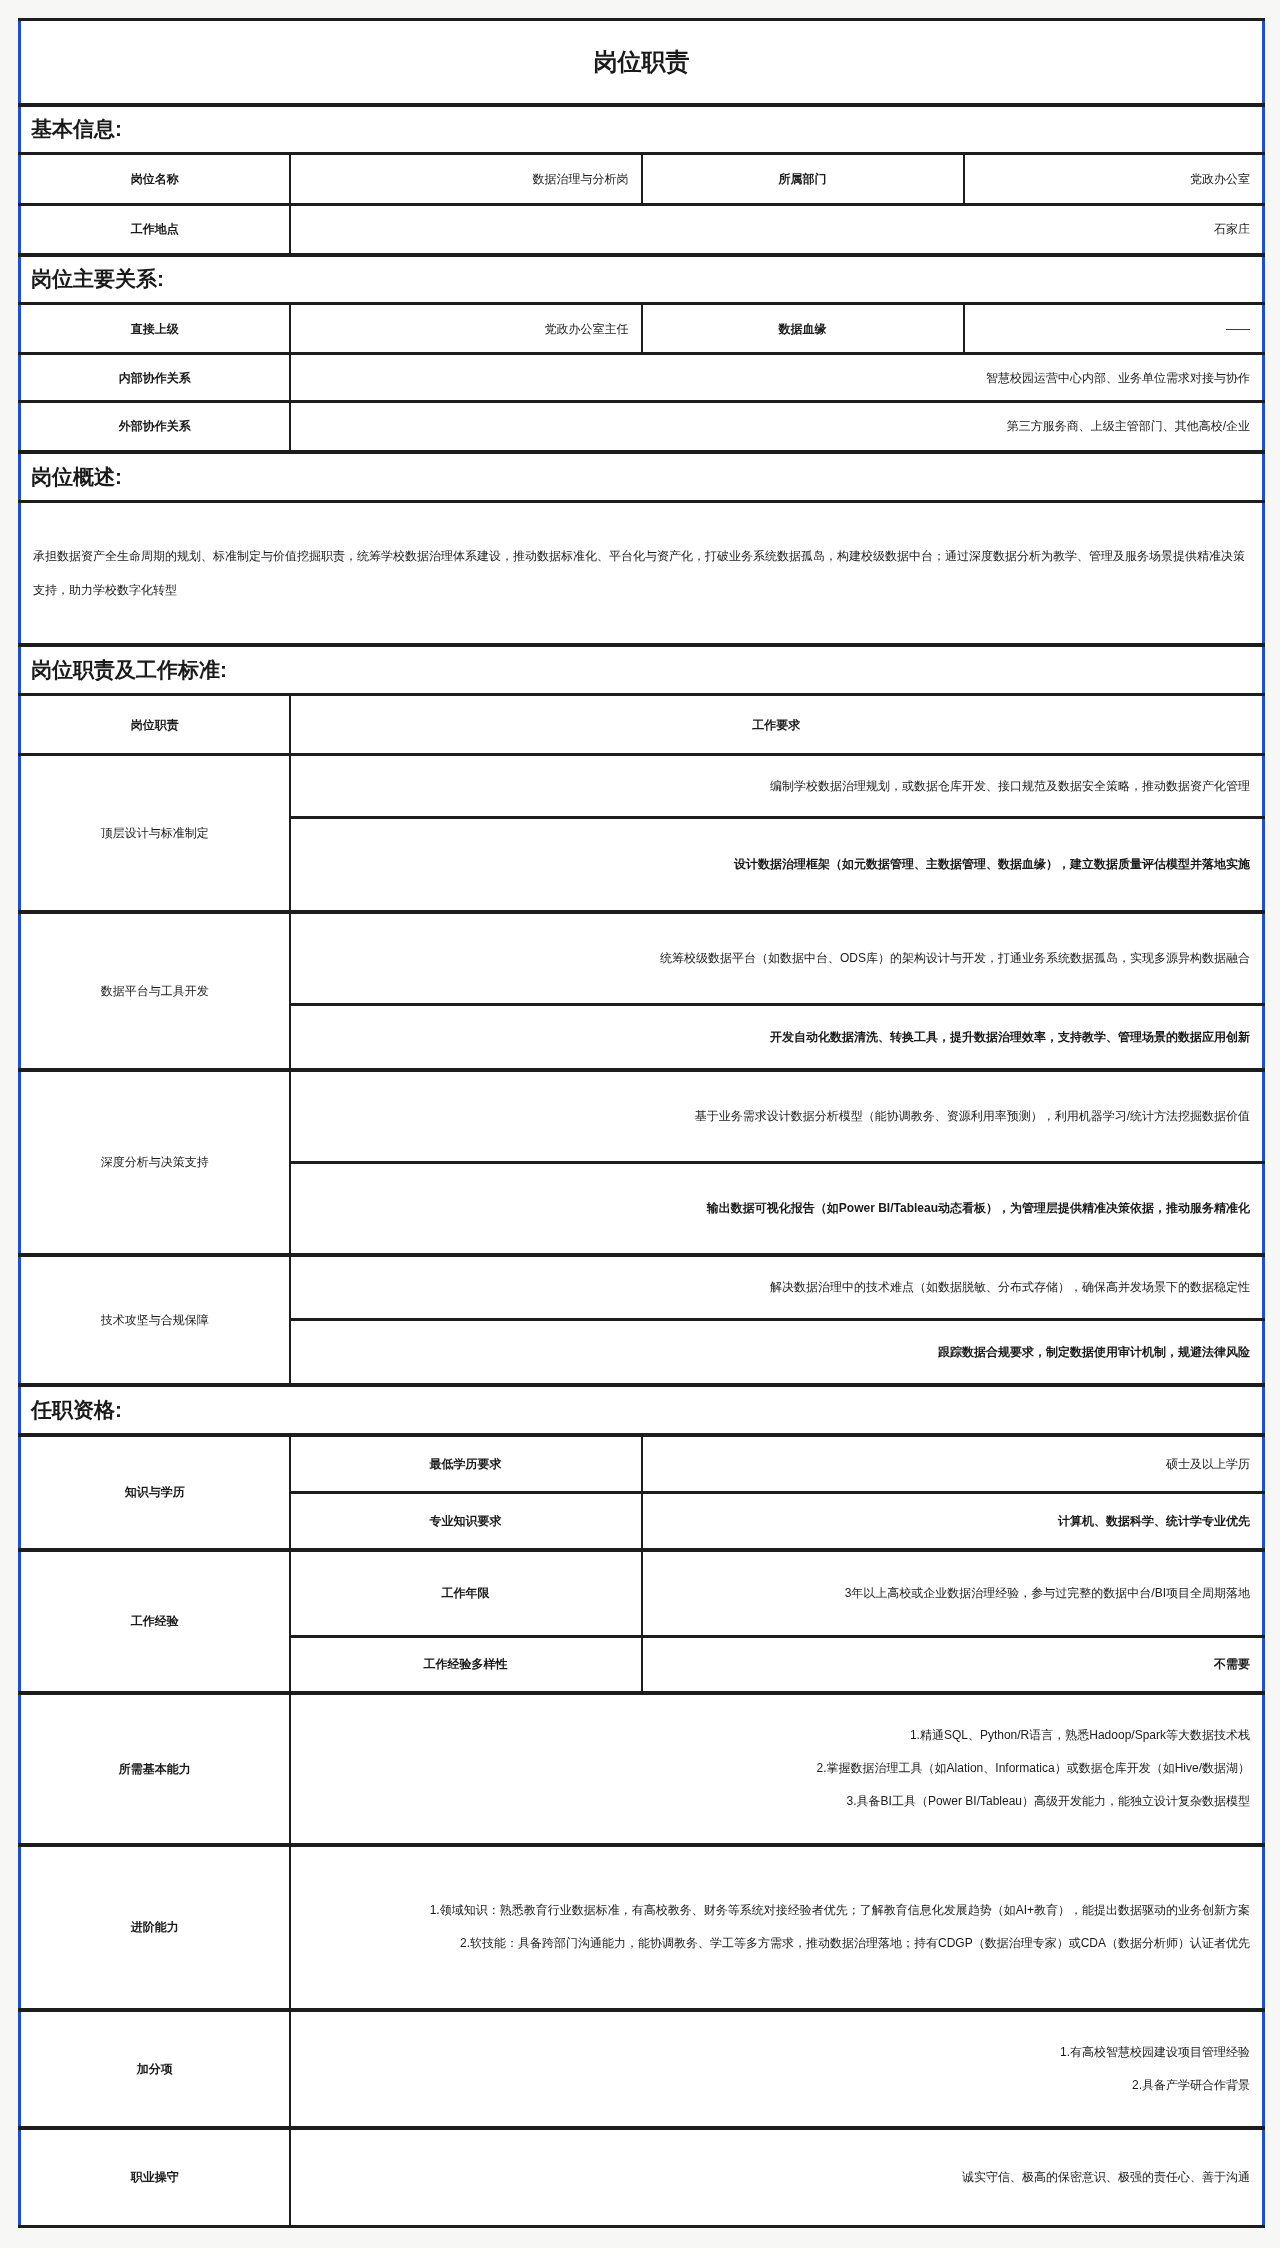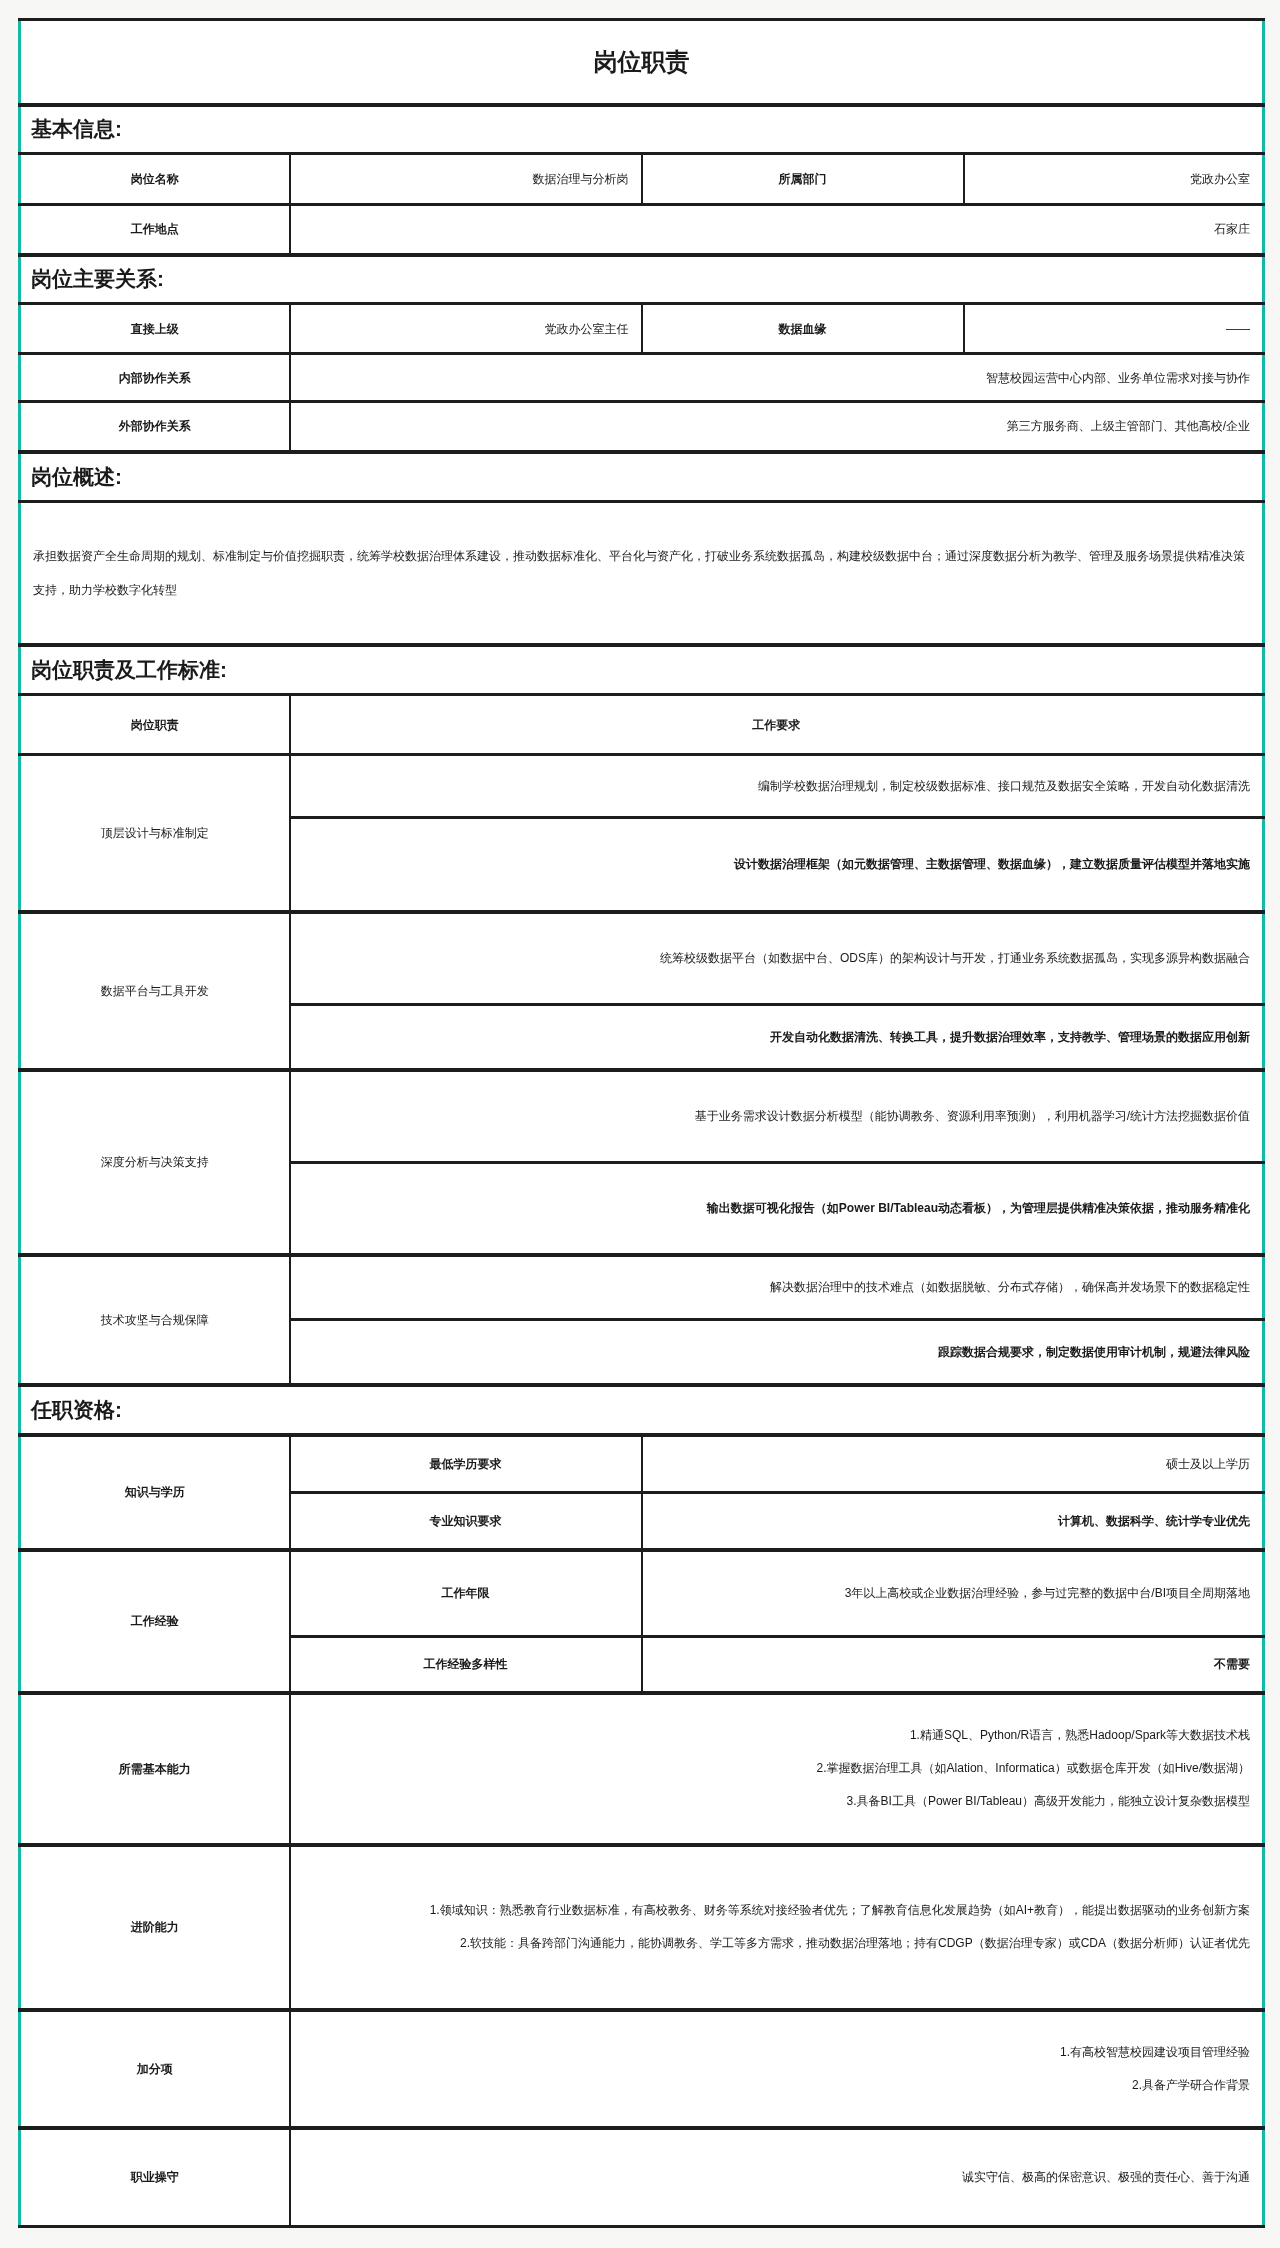--- a/index.html
+++ b/index.html
@@ -15,21 +15,21 @@
   .page {
     box-sizing: border-box;
     width: 1280px;
     padding: 18px;
   }
   table.jd {
     width: 1244px;
     table-layout: fixed;
     border-collapse: collapse;
     background: #ffffff;
-    border: 3px solid #14b8a6;
+    border: 3px solid #1d4ed8;
   }
   td {
     box-sizing: border-box;
     border: 2px solid #1d1d1d;
     border-top-width: 3px;
     border-bottom-width: 3px;
     font-size: 12px;
     line-height: 30px;
     padding: 6px 12px;
     vertical-align: middle;
@@ -131,21 +131,21 @@
       <tr class="sect" style="height:50px">
         <td colspan="4" class="sec">岗位职责及工作标准:</td>
       </tr>
       <tr style="height:60px">
         <td class="hdr">岗位职责</td>
         <td colspan="3" class="hdr">工作要求</td>
       </tr>
 
       <tr style="height:63px">
         <td rowspan="2" class="duty">顶层设计与标准制定</td>
-        <td colspan="3" class="val">编制学校数据治理规划，制定校级数据标准、接口规范及数据安全策略，开发自动化数据清洗</td>
+        <td colspan="3" class="val">编制学校数据治理规划，或数据仓库开发、接口规范及数据安全策略，推动数据资产化管理</td>
       </tr>
       <tr class="sub" style="height:94px">
         <td colspan="3" class="val">设计数据治理框架（如元数据管理、主数据管理、数据血缘），建立数据质量评估模型并落地实施</td>
       </tr>
 
       <tr class="sect" style="height:93px">
         <td rowspan="2" class="duty">数据平台与工具开发</td>
         <td colspan="3" class="val">统筹校级数据平台（如数据中台、ODS库）的架构设计与开发，打通业务系统数据孤岛，实现多源异构数据融合</td>
       </tr>
       <tr class="sub" style="height:65px">

